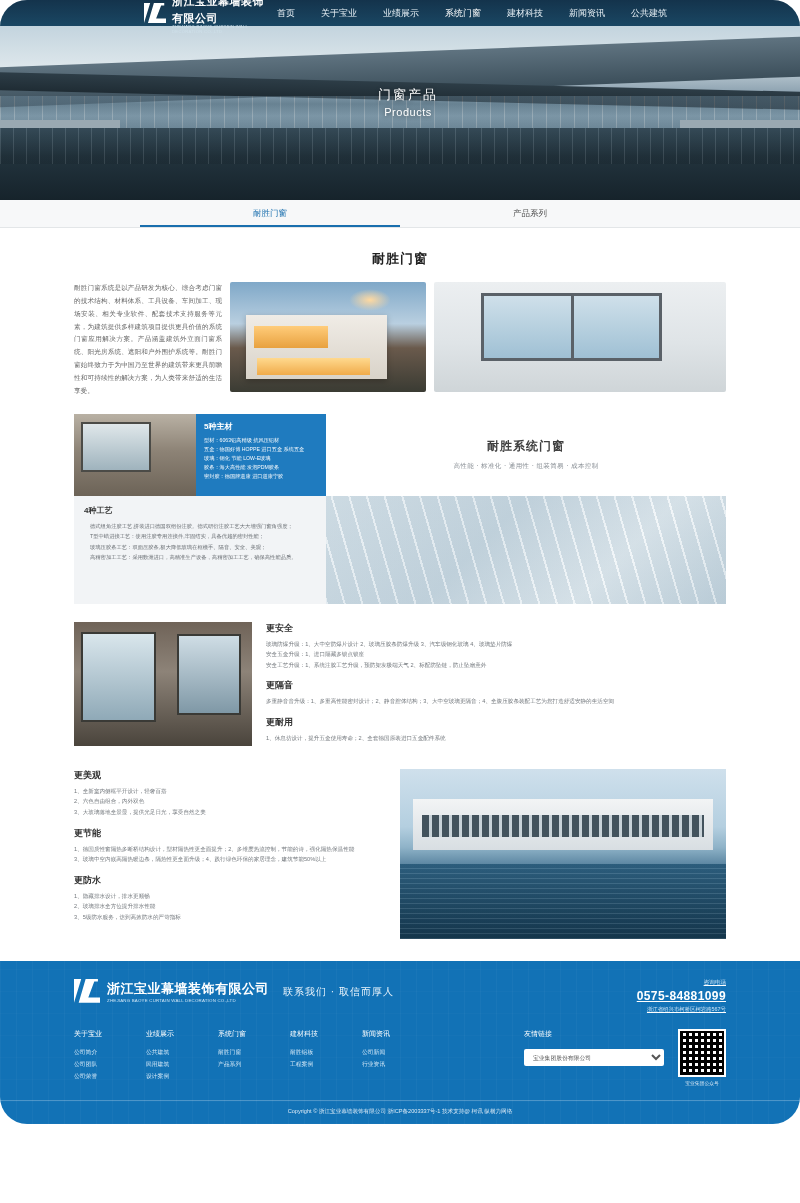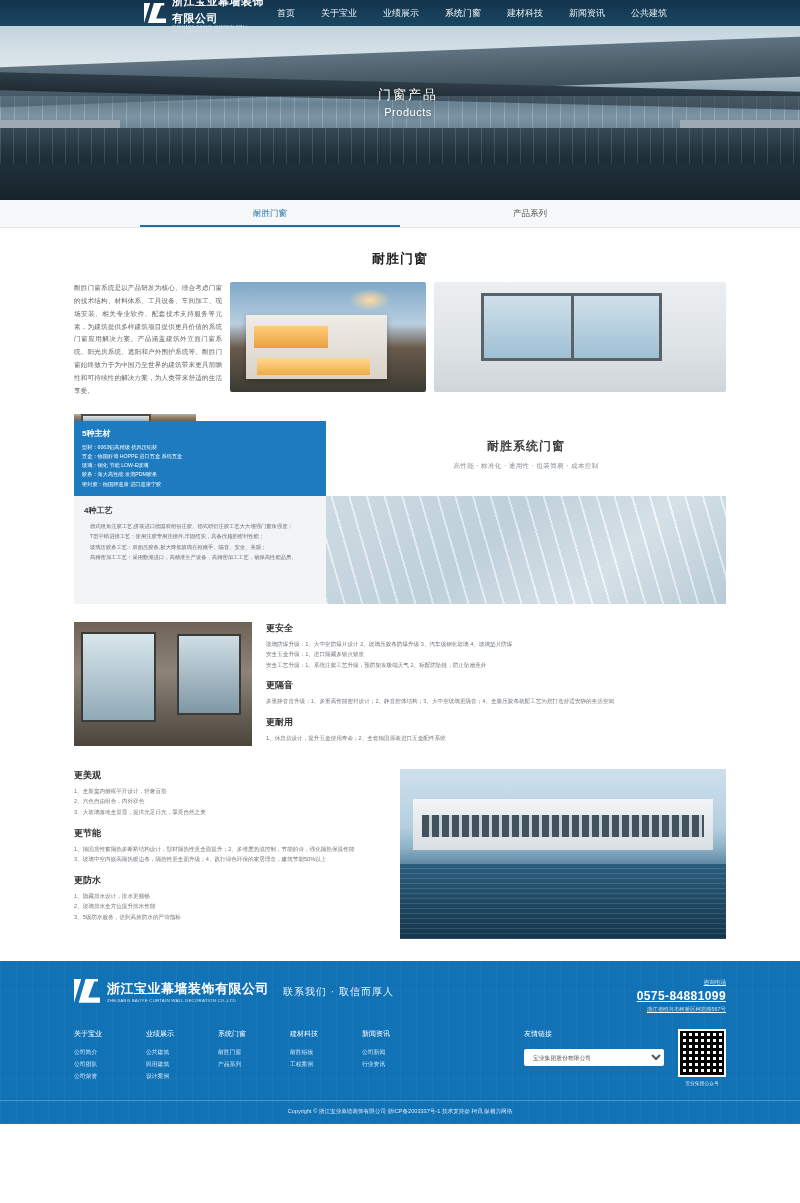--- a/index.html
+++ b/index.html
@@ -2,21 +2,21 @@
 <html><head>
 <meta charset="utf-8">
 <style>
   * { box-sizing: border-box; margin: 0; padding: 0; }
   html, body {
     width: 800px;
     background: #ffffff;
     font-family: "Liberation Sans", sans-serif;
     color: #333;
   }
-  .page { width: 800px; position: relative; overflow: hidden; }
+  .page { width: 800px; position: relative; overflow: hidden; border-radius: 27px; }
 
   
   .hero {
     position: relative;
     height: 200px;
     background:
       linear-gradient(180deg, #b9cbd6 0%, #9fb6c4 18%, #cfdbe2 30%, #8ea3b1 46%,
                       #5f7785 52%, #7d95a3 58%, #4a6170 72%, #30424e 88%, #223038 100%);
     overflow: hidden;
   }
@@ -146,21 +146,21 @@
     border: 3px solid #5a6168;
   }
   .intro-img-wide .win::after {
     content: ""; position: absolute; left: 50%; top: 0; bottom: 0; width: 3px;
     background: #5a6168;
   }
 
   
   .panel { margin-top: 16px; display: flex; gap: 0; }
   .panel-left { width: 252px; }
-  .p5 { display: flex; height: 82px; flex-direction: column; }
+  .p5 { display: flex; height: 82px; }
   .p5-img {
     width: 122px; height: 82px; position: relative; overflow: hidden;
     background: linear-gradient(180deg, #b9b1a4 0%, #8d8376 45%, #6c6357 100%);
   }
   .p5-img::before {
     content: ""; position: absolute; left: 6%; top: 10%; width: 54%; height: 56%;
     background: linear-gradient(180deg, #dfe7ea, #9fb3bd); border: 2px solid #4b4b47;
   }
   .p5-box {
     flex: 1; background: #1f7bbf; color: #fff; padding: 7px 8px;

